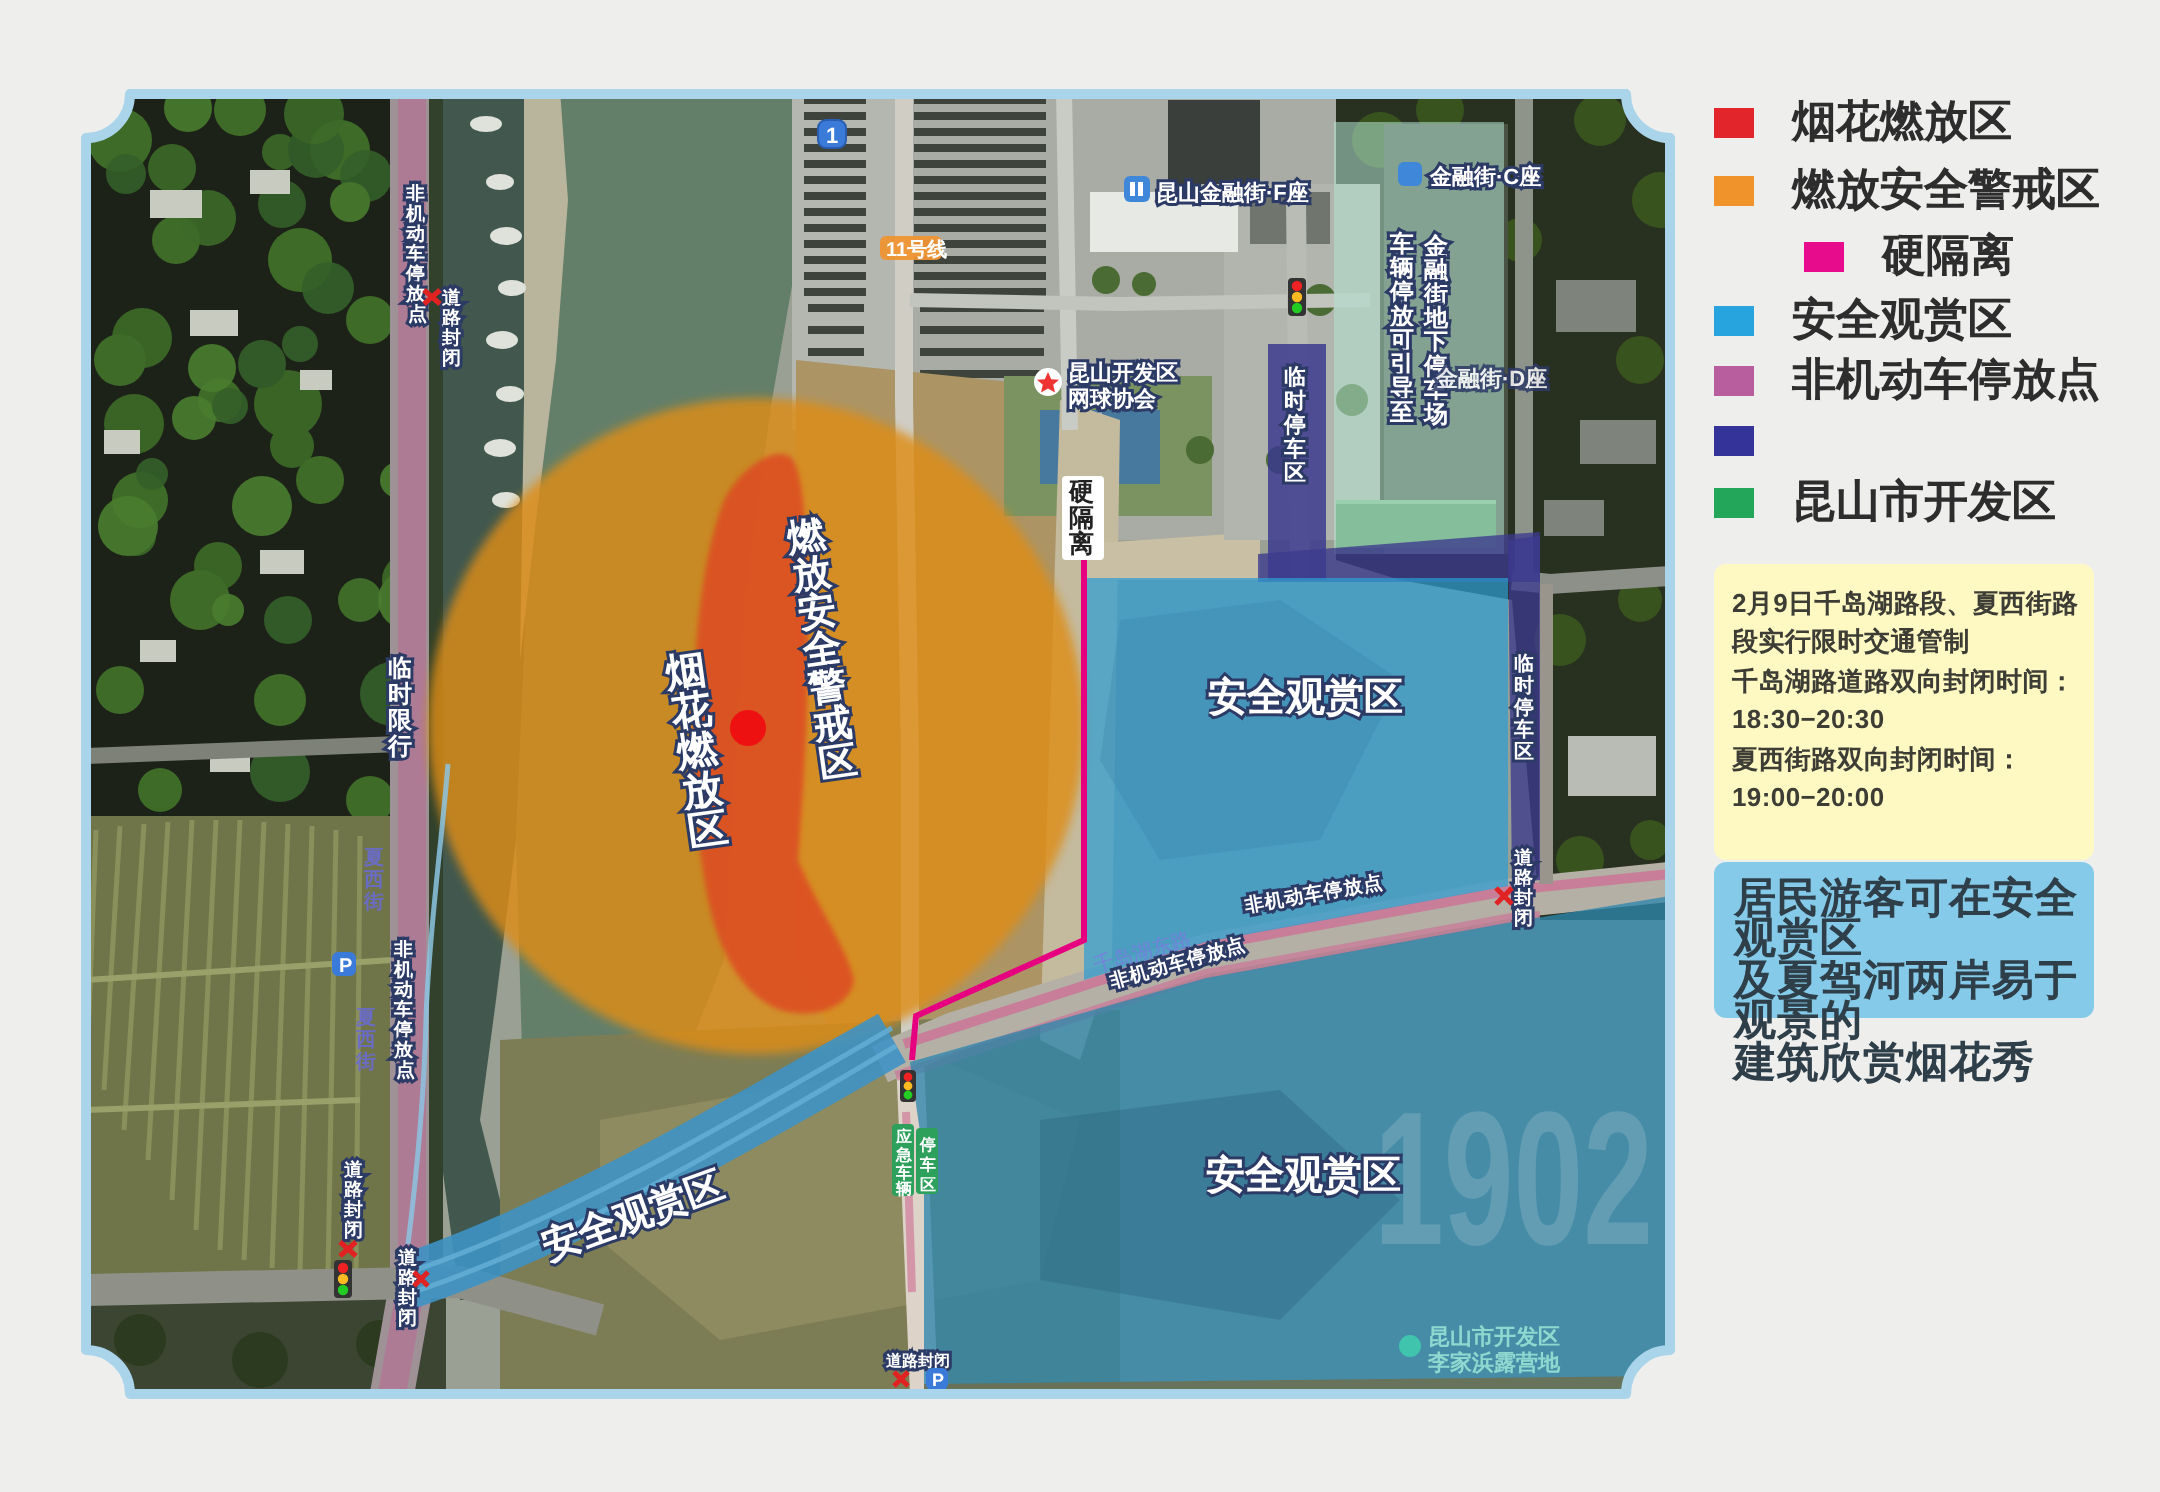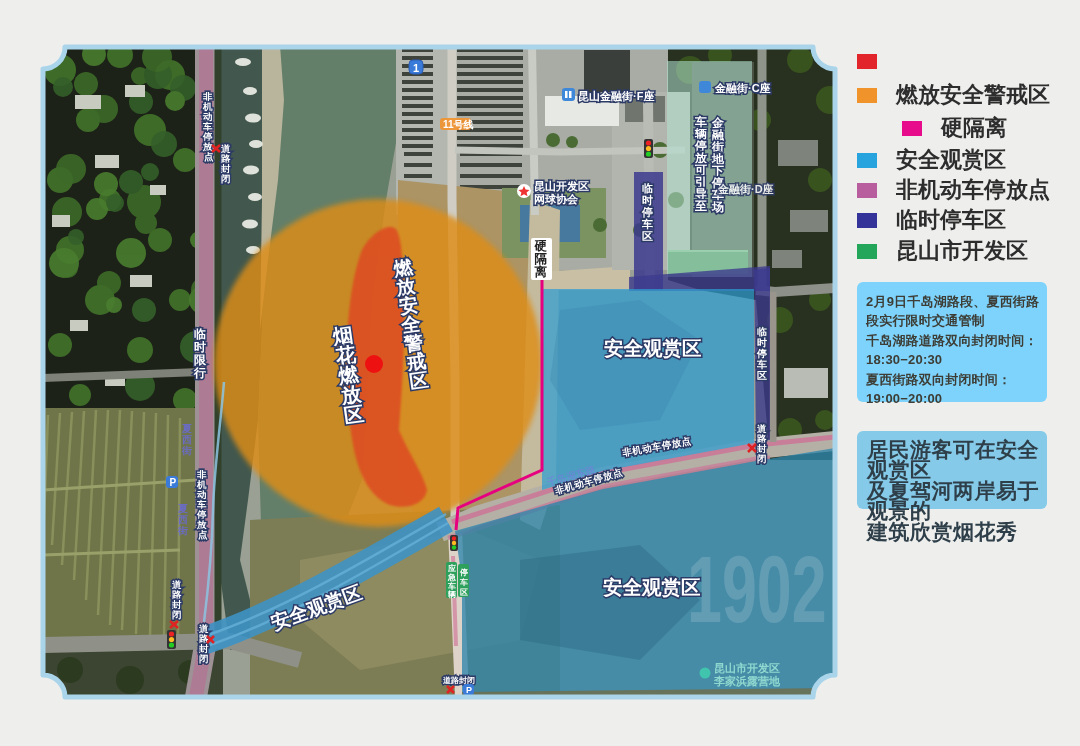--- a/index.html
+++ b/index.html
@@ -558,20 +558,21 @@
         <text x="178" y="523">西</text>
         <text x="178" y="534">街</text>
   </g>
 </g>
 
 <path d="M65,47 H813 A22,22 0 0 0 835,69 V675 A22,22 0 0 0 813,697 H65 A22,22 0 0 0 43,675 V69 A22,22 0 0 0 65,47 Z" fill="none" stroke="#a9d4ea" stroke-width="5" stroke-linejoin="round"></path>
 </svg>
 
 <div class="legend" style="top:48px;">
     <div class="sw" style="background:#e2242b;"></div>
+    <div class="lt">烟花燃放区</div>
   </div>
 
 <div class="legend" style="top:82px;">
     <div class="sw" style="background:#f0932a;"></div>
     <div class="lt">燃放安全警戒区</div>
   </div>
 
 <div class="legend" style="top:115px;padding-left:45px;">
     <div class="sw" style="background:#e60c8c;"></div>
     <div class="lt">硬隔离</div>
@@ -582,27 +583,26 @@
     <div class="lt">安全观赏区</div>
   </div>
 
 <div class="legend" style="top:177px;">
     <div class="sw" style="background:#b85d9e;"></div>
     <div class="lt">非机动车停放点</div>
   </div>
 
 <div class="legend" style="top:207px;">
     <div class="sw" style="background:#34339a;"></div>
-    <div class="lt">临时停车区</div>
   </div>
 
 <div class="legend" style="top:238px;">
     <div class="sw" style="background:#23a65a;"></div>
     <div class="lt">昆山市开发区</div>
   </div>
 
-<div class="infobox" style="top:282px;height:120px;background:#7dd3fc;padding:10px 0 0 9px;">
+<div class="infobox" style="top:282px;height:148px;background:#fef9c3;padding:10px 0 0 9px;">
 <p style="margin:0;font-size:13px;font-weight:bold;line-height:19.4px;color:#3d3d35;letter-spacing:0.2px;">2月9日千岛湖路段、夏西街路<br>段实行限时交通管制<br>千岛湖路道路双向封闭时间：<br>18:30−20:30<br>夏西街路双向封闭时间：<br>19:00−20:00</p>
 </div>
 
 <div class="infobox" style="top:431px;height:78px;background:#85cbe9;padding:9px 0 0 10px;">
 <p style="margin:0;font-size:21px;font-weight:bold;line-height:20.4px;color:#2f3f4a;letter-spacing:0.5px;">居民游客可在安全观赏区<br>及夏驾河两岸易于观景的<br>建筑欣赏烟花秀</p>
 </div>
 
 </body></html>

